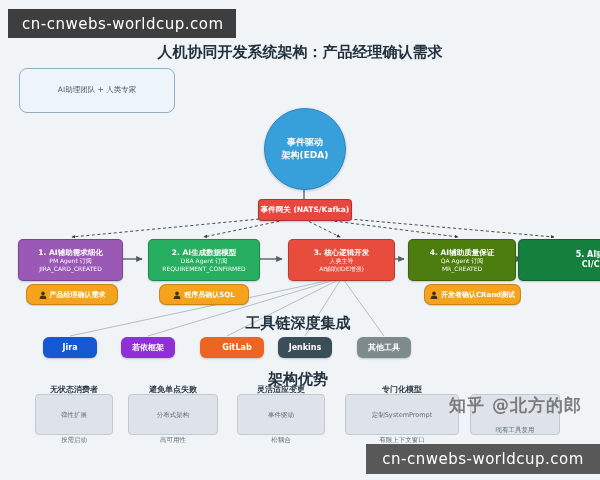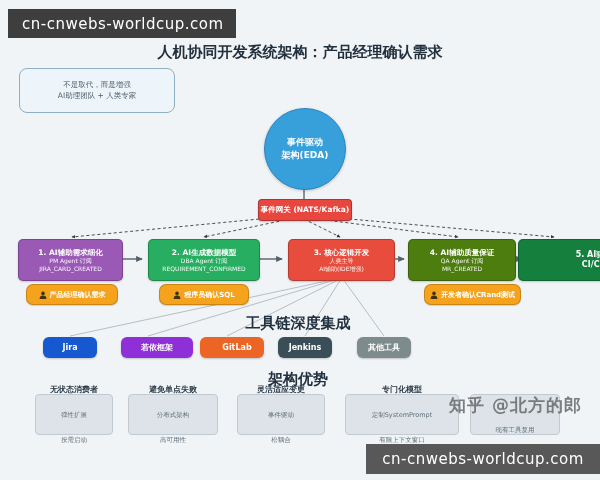--- a/index.html
+++ b/index.html
@@ -44,21 +44,21 @@
     justify-content:center;gap:3px;color:#fff;font-weight:bold;font-size:7px;
     border:1px solid rgba(0,0,0,.18);box-shadow:0 1px 1px rgba(0,0,0,.15);white-space:nowrap;}
   .ch1{left:26px;width:90px}.ch2{left:159px;width:88px}.ch3{left:424px;width:95px}
 
   .sec{position:absolute;left:0;right:4px;text-align:center;font-size:15px;font-weight:bold;color:#22313f;}
   .sec-tools{top:314px;}
   .sec-adv{top:370px;}
 
   .tool{position:absolute;top:337px;height:21px;border-radius:6px;color:#fff;font-weight:bold;font-size:8px;
     display:flex;align-items:center;justify-content:center;box-shadow:0 1px 2px rgba(0,0,0,.2);}
-  .t1{left:43px;width:54px}.t2{left:121px;width:72px}.t3{left:200px;width:54px}
+  .t1{left:43px;width:54px}.t2{left:121px;width:54px}.t3{left:200px;width:54px}
   .t4{left:278px;width:54px}.t5{left:357px;width:54px}
 
   .card{position:absolute;top:394px;height:39px;background:#dde3e8;border:1px solid #c2cad1;border-radius:4px;
     text-align:center;display:flex;flex-direction:column;justify-content:center;line-height:1.3;gap:16px;}
   .cd1{left:35px;width:76px}.cd2{left:128px;width:88px}.cd3{left:237px;width:86px}
   .cd4{left:345px;width:112px}.cd5{left:470px;width:88px}
   .card .ct{font-size:8px;font-weight:bold;color:#2b3a47;}
   .card .cl{font-size:6.5px;color:#61707c;}
 </style>
 </head>
@@ -94,21 +94,20 @@
     <line x1="340" y1="279" x2="227" y2="336" stroke="#b4bec5" stroke-width="1"></line>
     <line x1="341" y1="279" x2="305" y2="336" stroke="#b4bec5" stroke-width="1"></line>
     <line x1="343" y1="279" x2="384" y2="336" stroke="#b4bec5" stroke-width="1"></line>
   </svg>
 
   <div class="wm-top">cn-cnwebs-worldcup.com</div>
 
   <div class="title">人机协同开发系统架构：产品经理确认需求</div>
 
   <div class="concept">
-    <div class="c-line">不是取代，而是增强</div>
     <div class="c-line">AI助理团队 + 人类专家</div>
   </div>
 
   <div class="eda-circle" style="background-color: rgb(55, 160, 218);">
     <div>事件驱动</div>
     <div>架构(EDA)</div>
   </div>
 
   <div class="gateway" style="background-color: rgb(232, 71, 63);">事件网关 (NATS/Kafka)</div>
 

